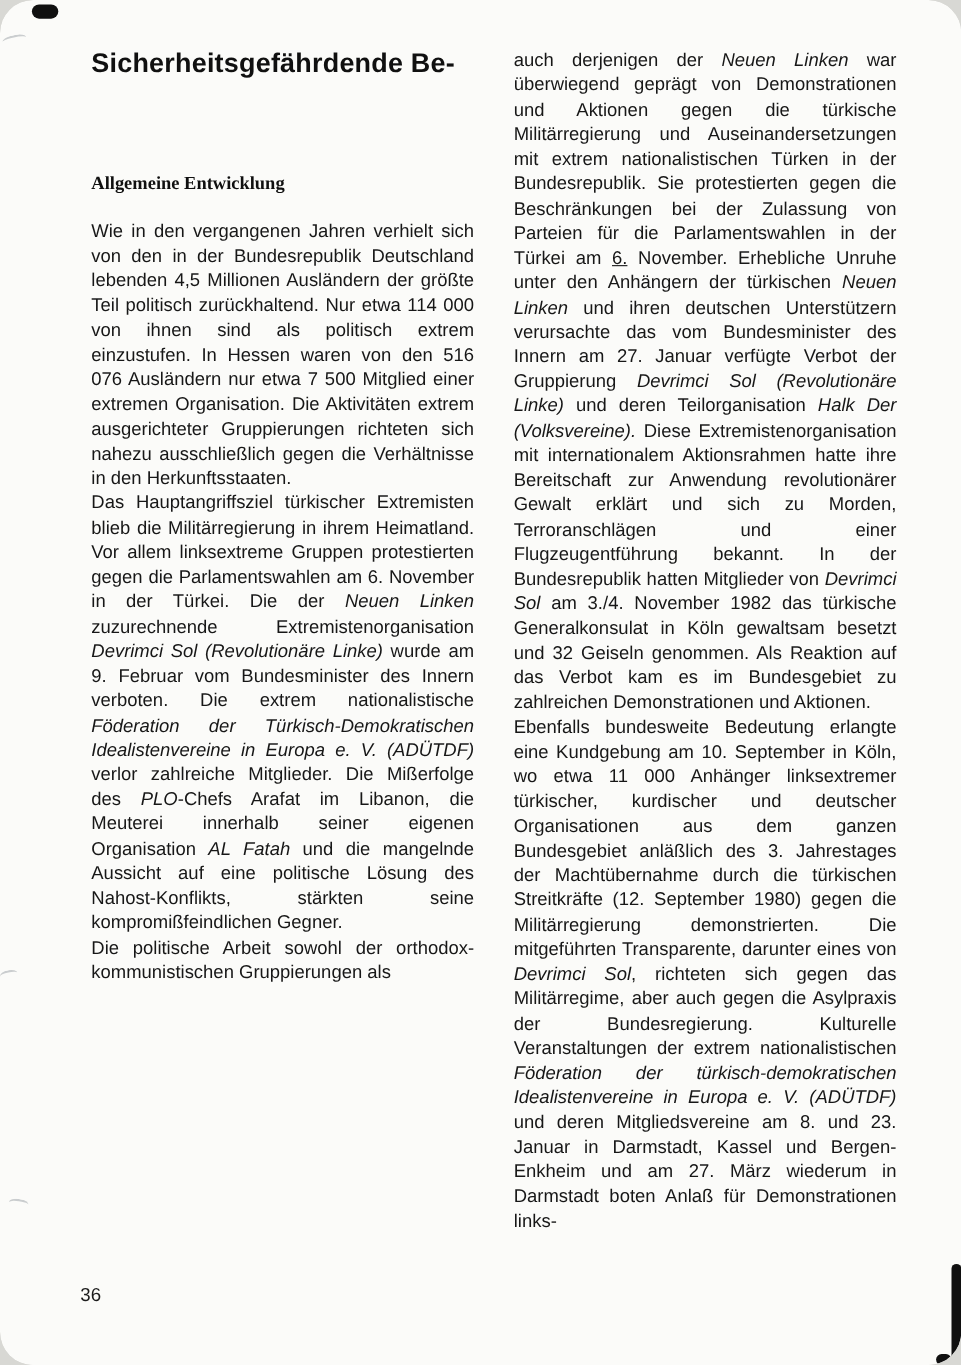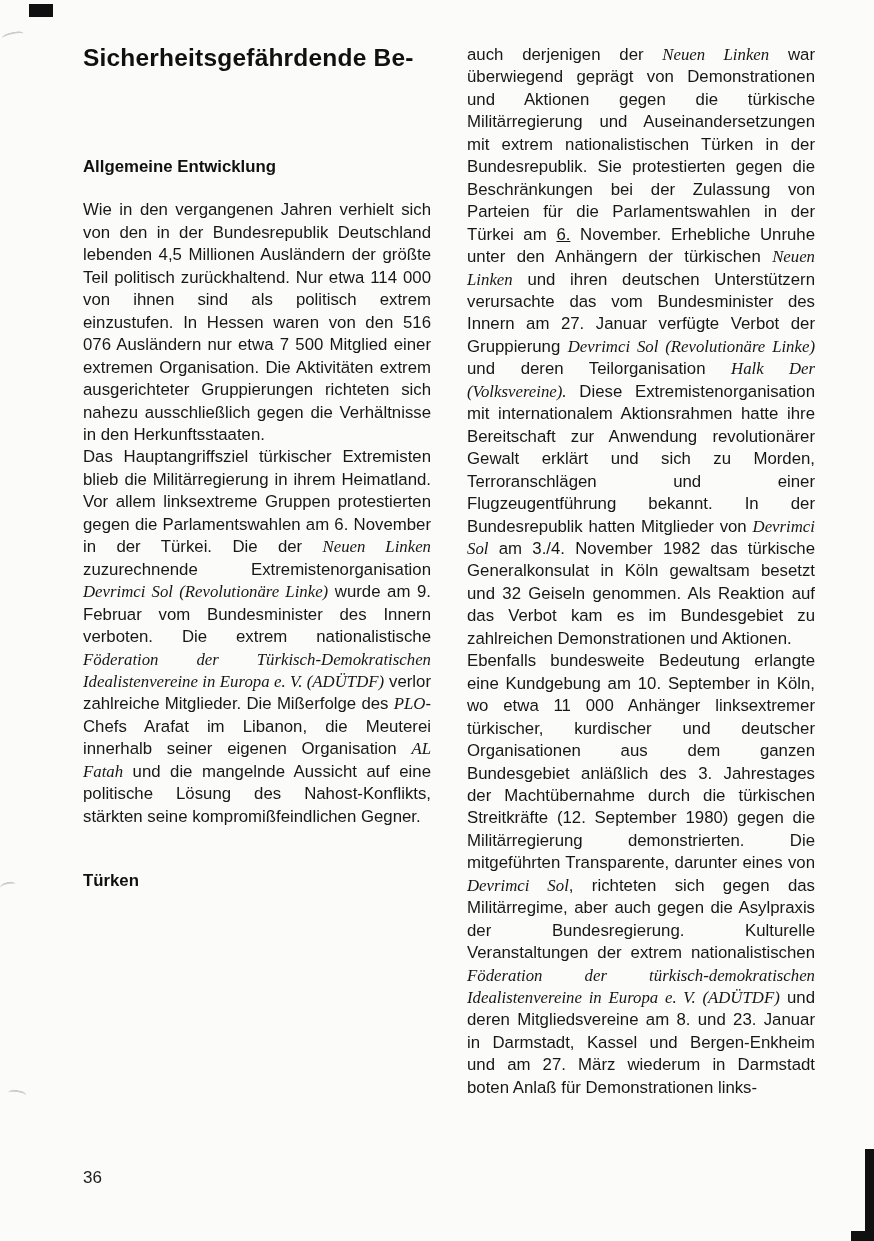--- a/index.html
+++ b/index.html
@@ -1,15 +1,15 @@
 <!DOCTYPE html>
 <html lang="de"><head>
 <meta charset="utf-8">
 <style>
-  * { box-sizing: border-box; }
+  * { box-sizing: border-box; border-radius: 30px; }
   html, body { margin: 0; padding: 0; }
   body {
     background: #d8d8d4;
     font-family: "Liberation Sans", sans-serif;
   }
   .page {
     position: relative;
     width: 874px;
     height: 1241px;
     margin: 0 auto;
@@ -70,30 +70,31 @@
     color: #171717;
   }
   .col-left  { left: 83px;  top: 156px; }
   .col-right { left: 467px; top: 44px;  }
 
   .col .heading {
     font-weight: bold;
     color: #101010;
     margin: 0 0 21px 0;
     text-align: left;
+    font-family: Liberation Serif, serif;
   }
   .col .heading:not(:first-child) { margin-top: 42px; }
 
   .col p.para { margin: 0; }
-  .i { font-style: italic; font-family: Liberation Serif, serif; }
+  .i { font-style: italic; }
   .u { text-decoration: underline; }
 
   .page-number {
     position: absolute;
-    left: 83px; top: 1168px;
+    left: 73px; top: 1168px;
     font-size: 17px;
     color: #1c1c1c;
   }
 </style>
 </head>
 <body>
 
 <div class="page">
 
   <div class="reg-mark"></div>
@@ -104,21 +105,21 @@
   <div class="edge-blob"></div>
 
   <div class="title">
     <span>Sicherheitsgefährdende Be-</span>
   </div>
 
   <div class="col col-left" id="col-left">
       <div class="heading">Allgemeine Entwicklung</div>
       <p class="para"><span>Wie in den vergangenen Jahren verhielt sich von den in der Bundesrepublik Deutschland lebenden 4,5 Millionen Ausländern der größte Teil politisch zurückhaltend. Nur etwa 114 000 von ihnen sind als politisch extrem einzustufen. In Hessen waren von den 516 076 Ausländern nur etwa 7 500 Mitglied einer extremen Organisation. Die Aktivitäten extrem ausgerichteter Gruppierungen richteten sich nahezu ausschließlich gegen die Verhältnisse in den Herkunftsstaaten.</span></p>
       <p class="para"><span>Das Hauptangriffsziel türkischer Extremisten blieb die Militärregierung in ihrem Heimatland. Vor allem linksextreme Gruppen protestierten gegen die Parlamentswahlen am 6. November in der Türkei. Die der </span><span class="i">Neuen Linken</span><span> zuzurechnende Extremistenorganisation </span><span class="i">Devrimci Sol (Revolutionäre Linke)</span><span> wurde am 9. Februar vom Bundesminister des Innern verboten. Die extrem nationalistische </span><span class="i">Föderation der Türkisch-Demokratischen Idealistenvereine in Europa e. V. (ADÜTDF)</span><span> verlor zahlreiche Mitglieder. Die Mißerfolge des </span><span class="i">PLO</span><span>-Chefs Arafat im Libanon, die Meuterei innerhalb seiner eigenen Organisation </span><span class="i">AL Fatah</span><span> und die mangelnde Aussicht auf eine politische Lösung des Nahost-Konflikts, stärkten seine kompromißfeindlichen Gegner.</span></p>
-      <div class="heading">Türken</div>
+      <p class="para"><span>Die politische Arbeit sowohl der orthodox-kommunistischen Gruppierungen als</span></p>
     </div>
   <div class="col col-right" id="col-right">
       <p class="para"><span>auch derjenigen der </span><span class="i">Neuen Linken</span><span> war überwiegend geprägt von Demonstrationen und Aktionen gegen die türkische Militärregierung und Auseinandersetzungen mit extrem nationalistischen Türken in der Bundesrepublik. Sie protestierten gegen die Beschränkungen bei der Zulassung von Parteien für die Parlamentswahlen in der Türkei am </span><span class="u">6.</span><span> November. Erhebliche Unruhe unter den Anhängern der türkischen </span><span class="i">Neuen Linken</span><span> und ihren deutschen Unterstützern verursachte das vom Bundesminister des Innern am 27. Januar verfügte Verbot der Gruppierung </span><span class="i">Devrimci Sol (Revolutionäre Linke)</span><span> und deren Teilorganisation </span><span class="i">Halk Der (Volksvereine).</span><span> Diese Extremistenorganisation mit internationalem Aktionsrahmen hatte ihre Bereitschaft zur Anwendung revolutionärer Gewalt erklärt und sich zu Morden, Terroranschlägen und einer Flugzeugentführung bekannt. In der Bundesrepublik hatten Mitglieder von </span><span class="i">Devrimci Sol</span><span> am 3./4. November 1982 das türkische Generalkonsulat in Köln gewaltsam besetzt und 32 Geiseln genommen. Als Reaktion auf das Verbot kam es im Bundesgebiet zu zahlreichen Demonstrationen und Aktionen.</span></p>
       <p class="para"><span>Ebenfalls bundesweite Bedeutung erlangte eine Kundgebung am 10. September in Köln, wo etwa 11 000 Anhänger linksextremer türkischer, kurdischer und deutscher Organisationen aus dem ganzen Bundesgebiet anläßlich des 3. Jahrestages der Machtübernahme durch die türkischen Streitkräfte (12. September 1980) gegen die Militärregierung demonstrierten. Die mitgeführten Transparente, darunter eines von </span><span class="i">Devrimci Sol</span><span>, richteten sich gegen das Militärregime, aber auch gegen die Asylpraxis der Bundesregierung. Kulturelle Veranstaltungen der extrem nationalistischen </span><span class="i">Föderation der türkisch-demokratischen Idealistenvereine in Europa e. V. (ADÜTDF)</span><span> und deren Mitgliedsvereine am 8. und 23. Januar in Darmstadt, Kassel und Bergen-Enkheim und am 27. März wiederum in Darmstadt boten Anlaß für Demonstrationen links-</span></p>
     </div>
 
   <div class="page-number">36</div>
 
 </div>
 

